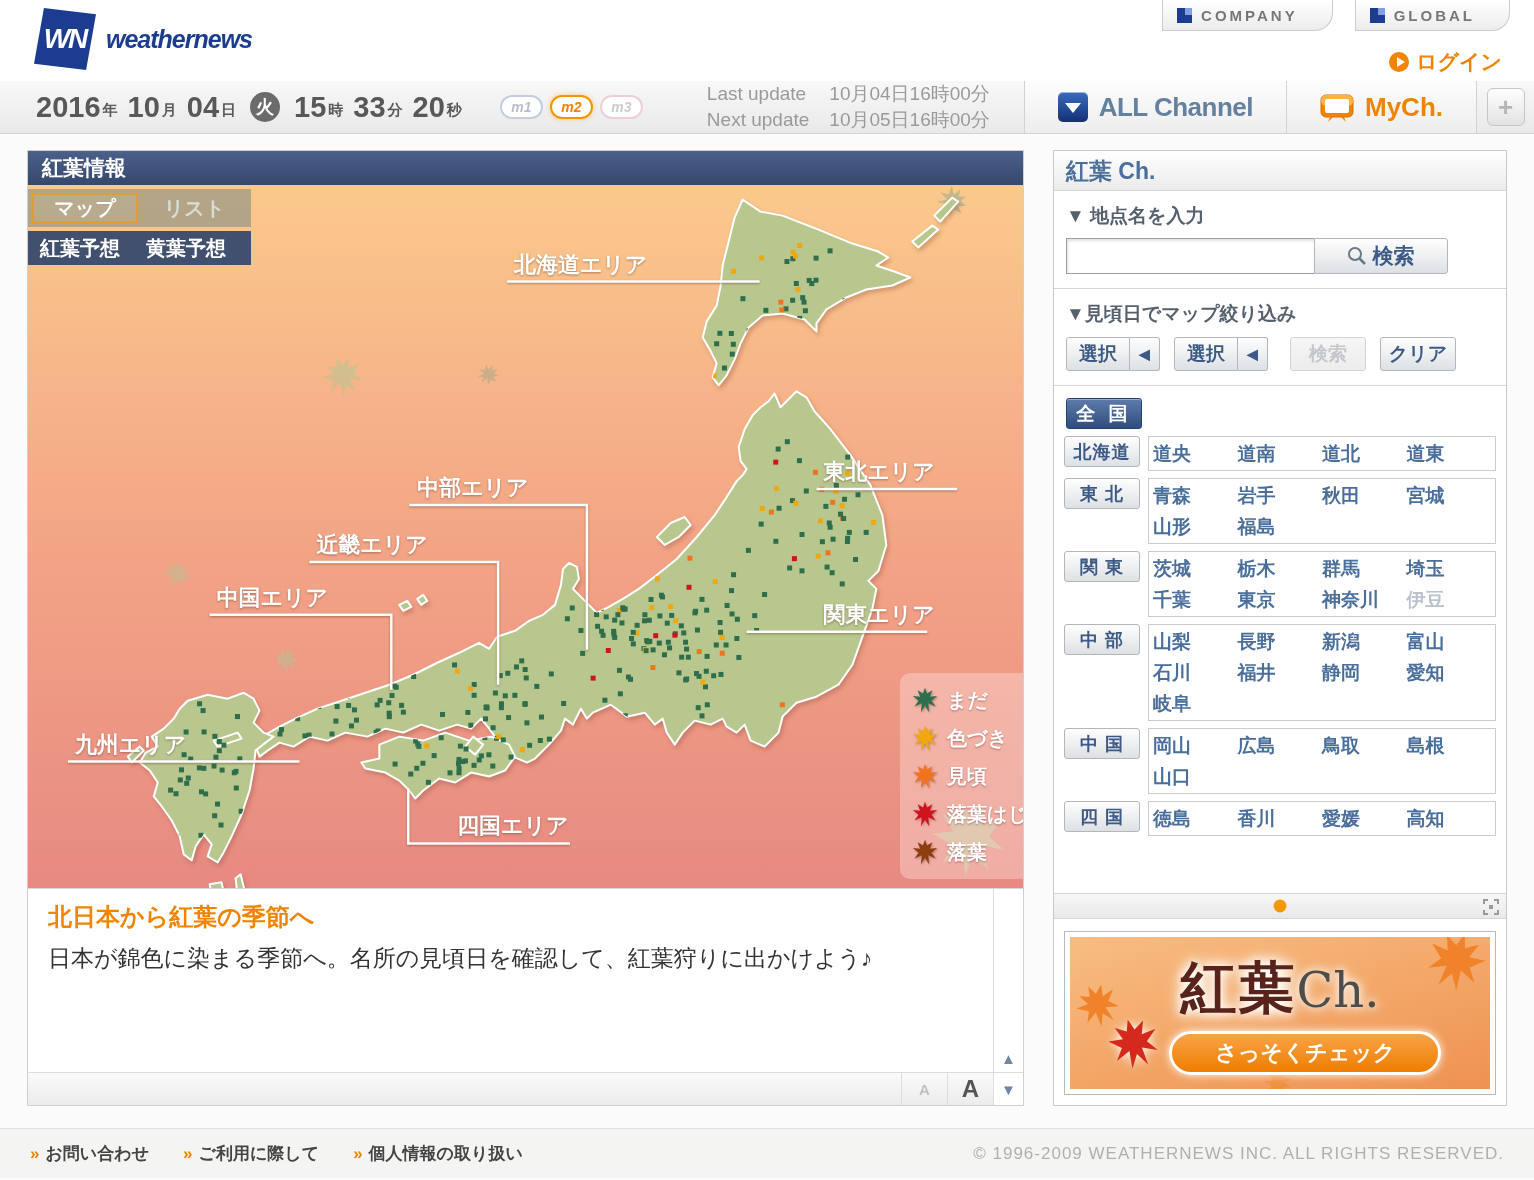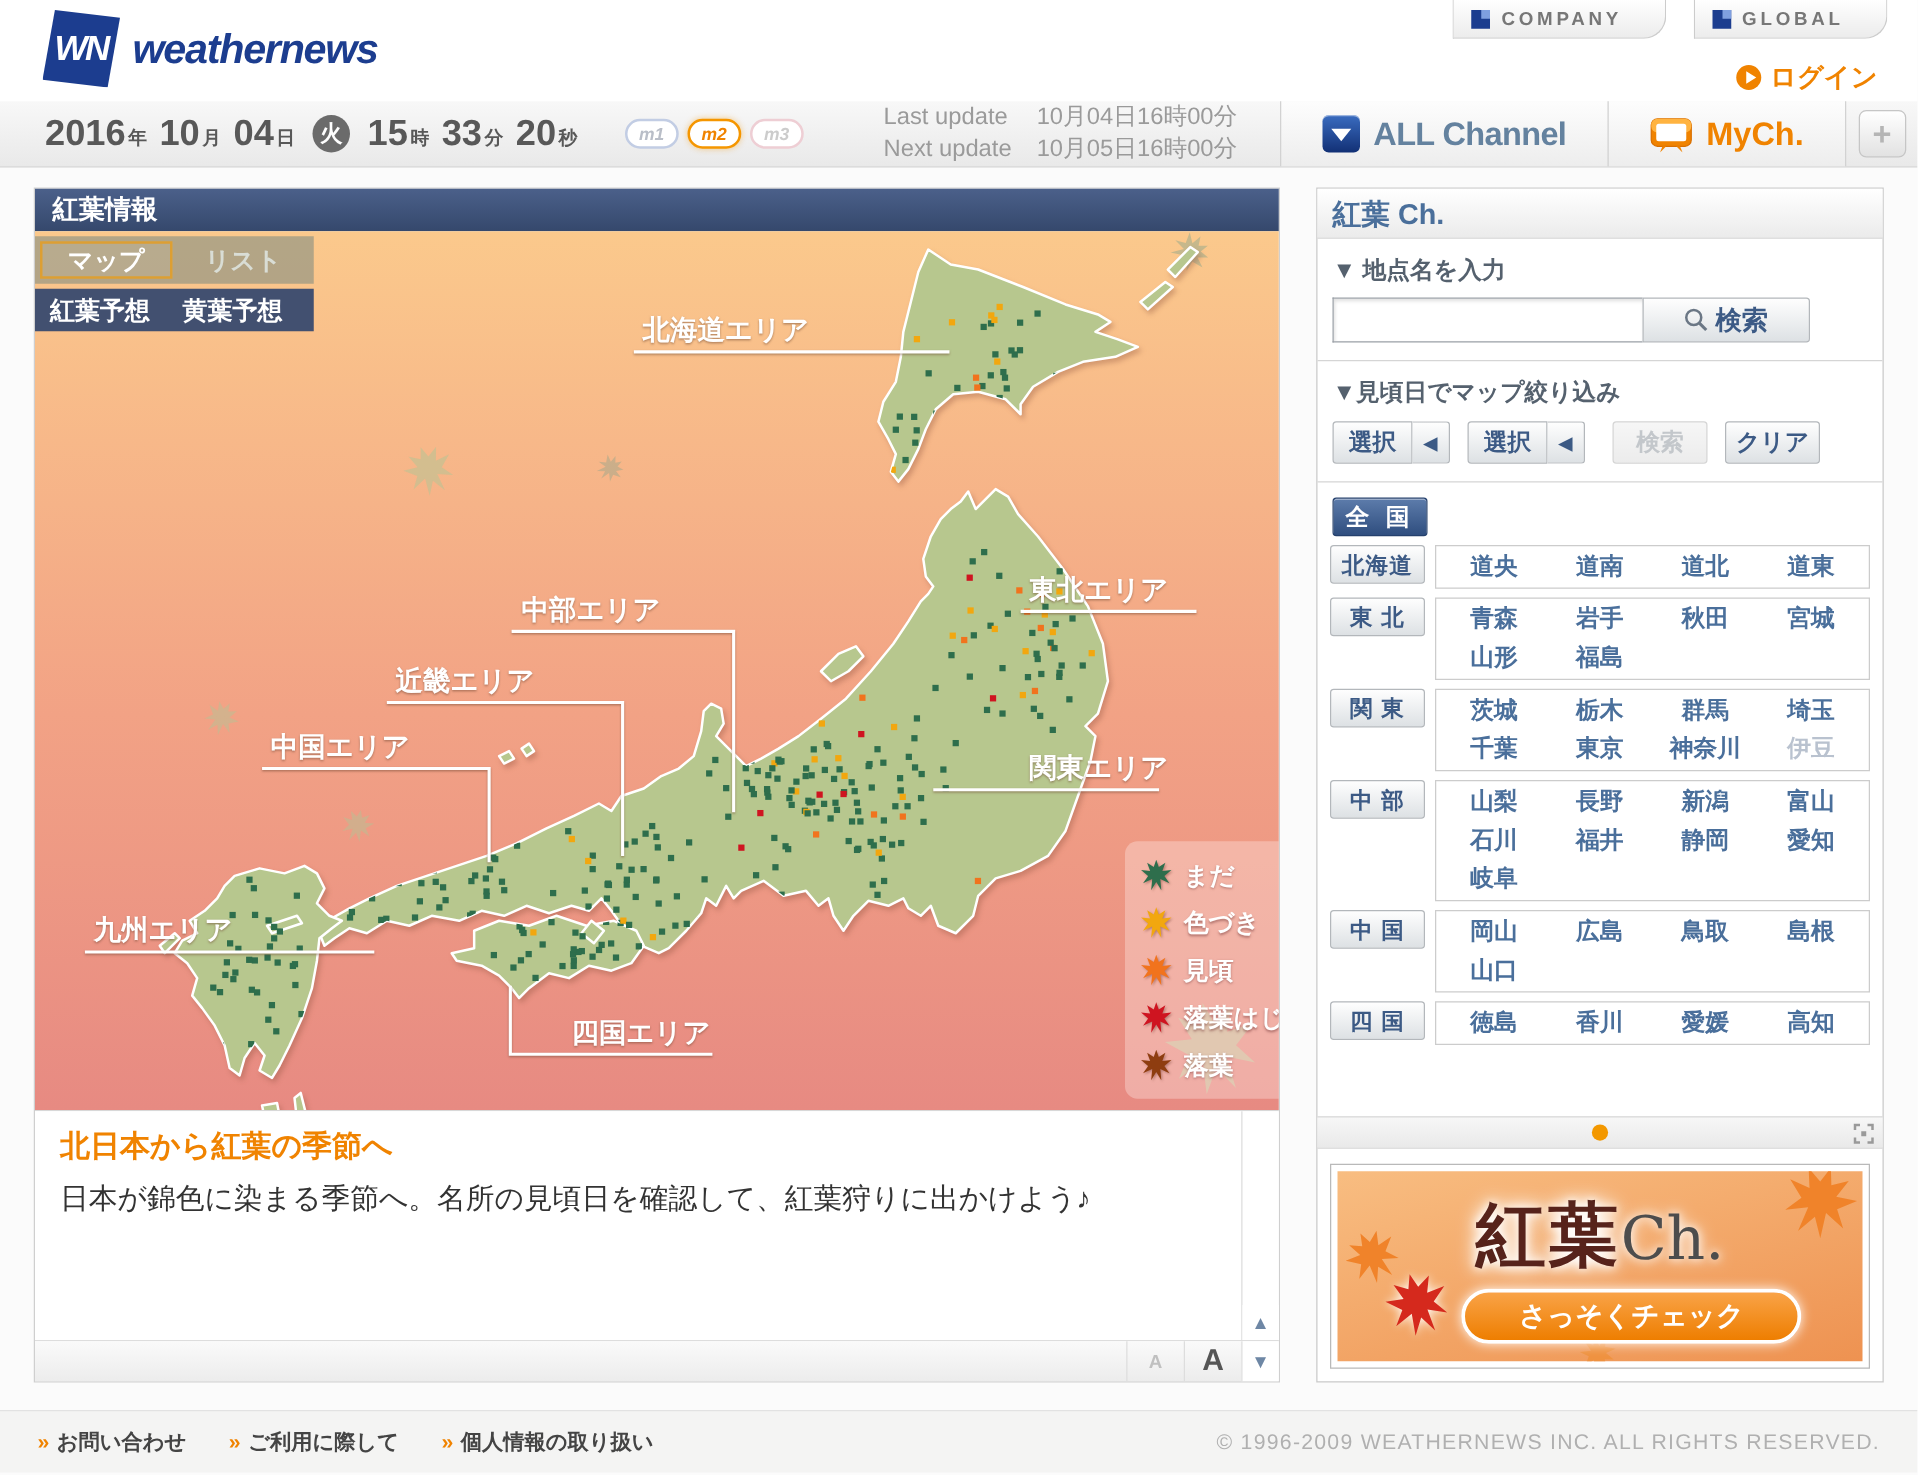--- a/index.html
+++ b/index.html
@@ -6,21 +6,21 @@
 html,body { width:1534px; height:1180px; overflow:hidden; background:#fbfbfb;
   font-family:"Liberation Sans","DejaVu Sans",sans-serif; }
 
 
 .top { height:80px; background:#fff; position:relative; }
 .logo { position:absolute; left:34px; top:8px; display:flex; align-items:center; gap:10px; }
 .logo-mark { width:62px; height:62px; background:#1c3d8f;
   clip-path:polygon(16% 0,100% 10%,84% 100%,0 90%);
   display:flex; align-items:center; justify-content:center;
   color:#fff; font-weight:bold; font-style:italic; font-size:28px; letter-spacing:-2px; }
-.logo-text { font-size:33px; font-weight:bold; font-style:italic; color:#1c3d8f; letter-spacing:-1px; }
+.logo-text { font-size:25px; font-weight:bold; font-style:italic; color:#1c3d8f; letter-spacing:-1px; }
 .corp-tabs { position:absolute; right:24px; top:0; display:flex; gap:22px;padding-left:44px; }
 .corp-tab { height:31px; display:flex; align-items:center; gap:9px; padding:0 34px 0 14px;
   background:linear-gradient(#ffffff,#ececec); border:1px solid #ccc; border-top:none;
   border-radius:0 0 18px 0; color:#777; font-weight:bold; font-size:15px; letter-spacing:3px; cursor:pointer; }
 .sq-icon { width:15px; height:15px; background:#1c3d8f; position:relative; display:inline-block; }
 .sq-icon::after { content:""; position:absolute; right:0; top:0; width:7px; height:7px; background:#7f9fdf; }
 .login { position:absolute; right:32px; top:48px; display:flex; align-items:center; gap:7px;
   color:#f08300; font-weight:bold; font-size:21px; cursor:pointer; }
 .play-ic { width:20px; height:20px; border-radius:50%; background:#f08300; position:relative; display:inline-block; }
 .play-ic::after { content:""; position:absolute; left:8px; top:5px; border-left:8px solid #fff;
@@ -125,21 +125,21 @@
 .btn.clear { width:76px; height:34px; }
 .btn.dis-search { width:76px; height:34px; }
 .regions { padding:12px 10px 4px; flex:1; overflow:hidden; }
 .zenkoku { width:76px; height:31px; margin:0 0 7px 2px; border:1px solid #24406d; border-radius:3px;
   background:linear-gradient(#5d7cab,#2f4e7f); color:#fff; font-weight:bold; font-size:19px;
   letter-spacing:4px; box-shadow:inset 0 1px 0 rgba(255,255,255,.4); cursor:pointer; }
 .region-row { display:flex; gap:8px; margin-bottom:7px; align-items:flex-start; }
 .rbtn { width:76px; height:31px; flex:none; font-size:18px; letter-spacing:1px; }
 .prefbox { flex:1; border:1px solid #ccc; background:#fff; padding:1px 4px;
   display:grid; grid-template-columns:repeat(4,1fr); }
-.pref { text-align:center; line-height:31px; font-weight:bold; font-size:19px;
+.pref { line-height:31px; font-weight:bold; font-size:19px;
   color:#4a6f9b; cursor:pointer; white-space:nowrap; }
 .pref.off { color:#b9c2cf; cursor:default; }
 .pager { height:26px; background:linear-gradient(#f7f7f7,#e9e9e9); border-top:1px solid #d5d5d5;
   border-bottom:1px solid #d5d5d5; position:relative; }
 .pagedot { position:absolute; left:50%; top:50%; transform:translate(-50%,-50%);
   width:13px; height:13px; border-radius:50%; background:#f39800; }
 .expand { position:absolute; right:6px; top:4px; width:18px; height:18px; cursor:pointer; }
 .banner-frame { margin:12px 10px 10px; border:1px solid #b9b9b9; background:#fff; padding:5px; }
 .banner { height:152px; background:linear-gradient(165deg,#f8bd81,#ee9251); position:relative; overflow:hidden; }
 .banner-title { position:absolute; top:14px; width:100%; text-align:center;

